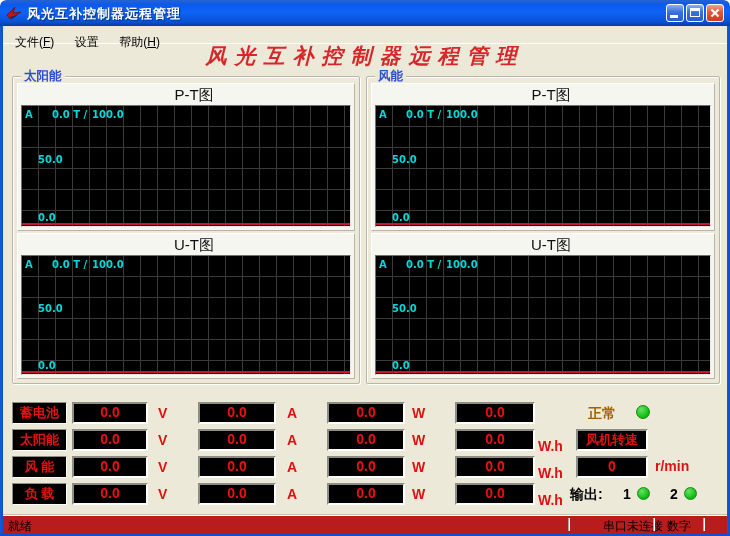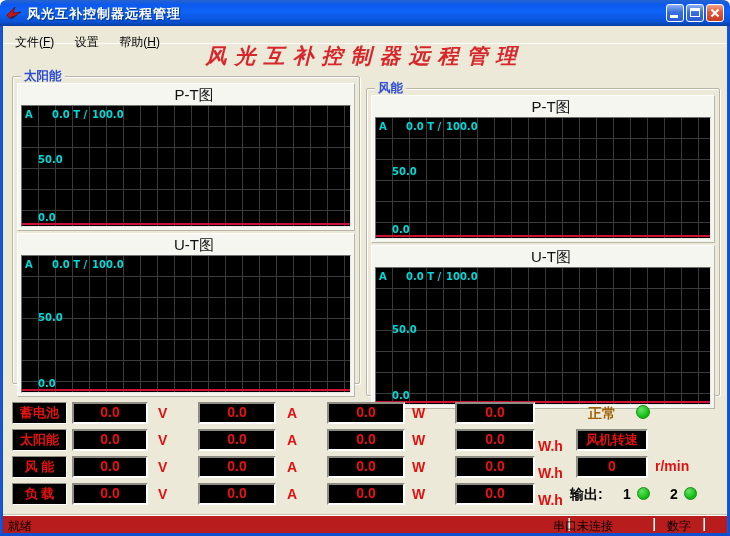--- a/index.html
+++ b/index.html
@@ -41,29 +41,29 @@
 
   
   .main-title { position:absolute; left:0; right:0; top:42px; text-align:center;
     font-family:"DejaVu Serif", serif; font-style:italic; font-weight:bold;
     font-size:21px; letter-spacing:8px; color:#D8272B; z-index:2; }
 
   
   .groupbox { position:absolute; border:1px solid #B9B6A8;
     box-shadow:1px 1px 0 #FFFFFF inset, 1px 1px 0 #FFFFFF; border-radius:2px; }
   .gb-solar { left:12px; top:76px; width:348px; height:308px; }
-  .gb-wind  { left:366px; top:88px; width:354px; height:308px; }
+  .gb-wind  { left:366px; top:76px; width:354px; height:308px; }
   .gb-caption { position:absolute; top:-9px; left:8px; padding:0 3px; background:#ECE9D8;
     color:#2F4FD0; font-size:12.5px; font-weight:bold; }
 
   
   .chart-panel { position:absolute; left:4px; right:4px; background:#F6F6F1;
     border:1px solid; border-color:#FFFFFF #B5B5A8 #B5B5A8 #FFFFFF;padding-left:16px; }
   .panel-pt { top:6px;  height:148px; }
-  .panel-ut { top:156px; height:164px; }
+  .panel-ut { top:156px; height:146px; }
   .chart-title { text-align:center; font-size:15px; color:#111; height:20px; line-height:21px; }
   .chart { position:absolute; left:3px; right:3px; top:21px; bottom:3px; background:#000;
     border:1px solid; border-color:#6F6F6F #E8E8E0 #E8E8E0 #6F6F6F; overflow:hidden;
     background-image:
       repeating-linear-gradient(to right,  transparent 0 16px, #3A3A3A 16px 17px),
       repeating-linear-gradient(to bottom, transparent 0 20px, #3A3A3A 20px 21px); }
   .c-lbl { position:absolute; color:#00D9D9; font-size:10px; font-weight:bold;
     font-family:"DejaVu Sans", sans-serif; white-space:nowrap; }
   .c-marker { left:3px;  top:3px; }
   .c-scale  { left:30px; top:3px; }
@@ -105,21 +105,21 @@
   .out-1 { position:absolute; left:623px; top:486px; font-size:14px; font-weight:bold; color:#000; }
   .out-2 { position:absolute; left:670px; top:486px; font-size:14px; font-weight:bold; color:#000; }
   .ind-out1 { left:637px; top:487px; width:13px; height:13px; }
   .ind-out2 { left:684px; top:487px; width:13px; height:13px; }
 
   
   .statusbar { position:absolute; left:0; right:0; top:515px; height:18px;
     background:#b91c1c; border-top:1px solid #FFF; box-shadow:0 -1px 0 #C6C3B2; z-index:4; }
   .sb-ready { position:absolute; left:8px; top:2px; font-size:12px; color:#000; }
   .sb-pane { position:absolute; top:2px; font-size:12px; color:#000; text-align:center; }
-  .sb-serial { left:545px; width:76px;font-family:Liberation Serif, serif; }
+  .sb-serial { left:595px; width:76px;font-family:Liberation Serif, serif; }
   .sb-num { left:655px; width:48px; }
   .sb-div { position:absolute; top:2px; bottom:2px; width:1px; background:#ACA899;
     box-shadow:1px 0 0 #FFF; }
   .div-1 { left:568px; } .div-2 { left:653px; } .div-3 { left:703px; }
 </style>
 </head>
 <body>
 
 <div class="window">
 

